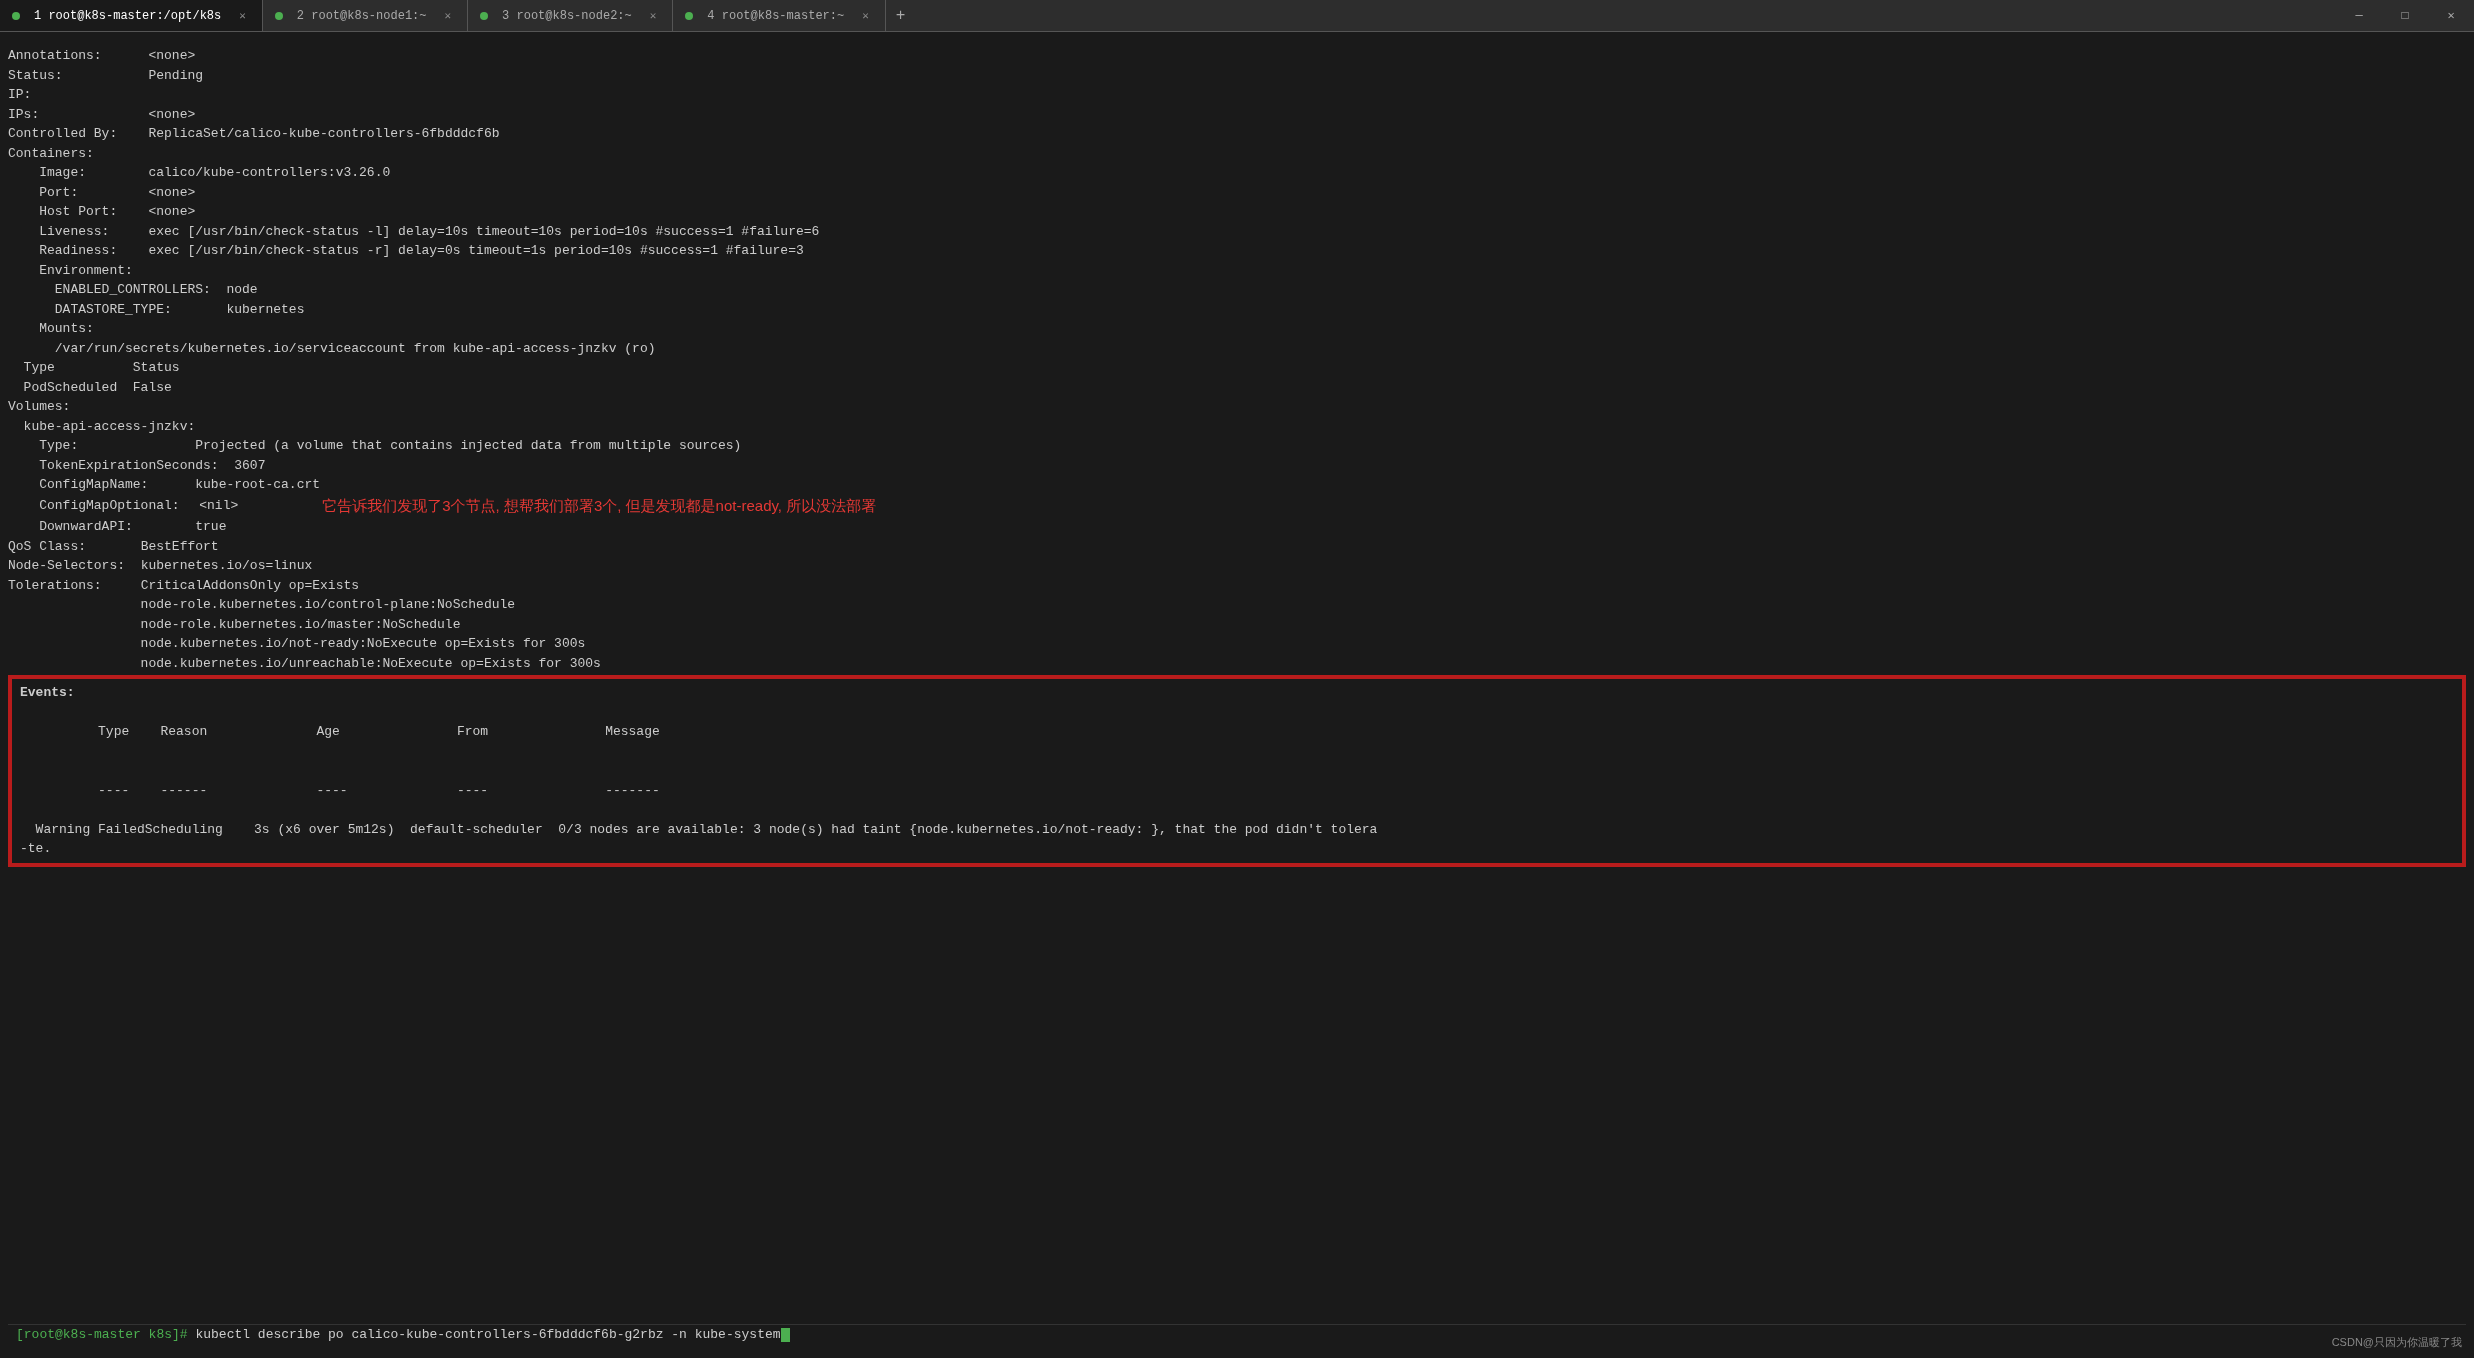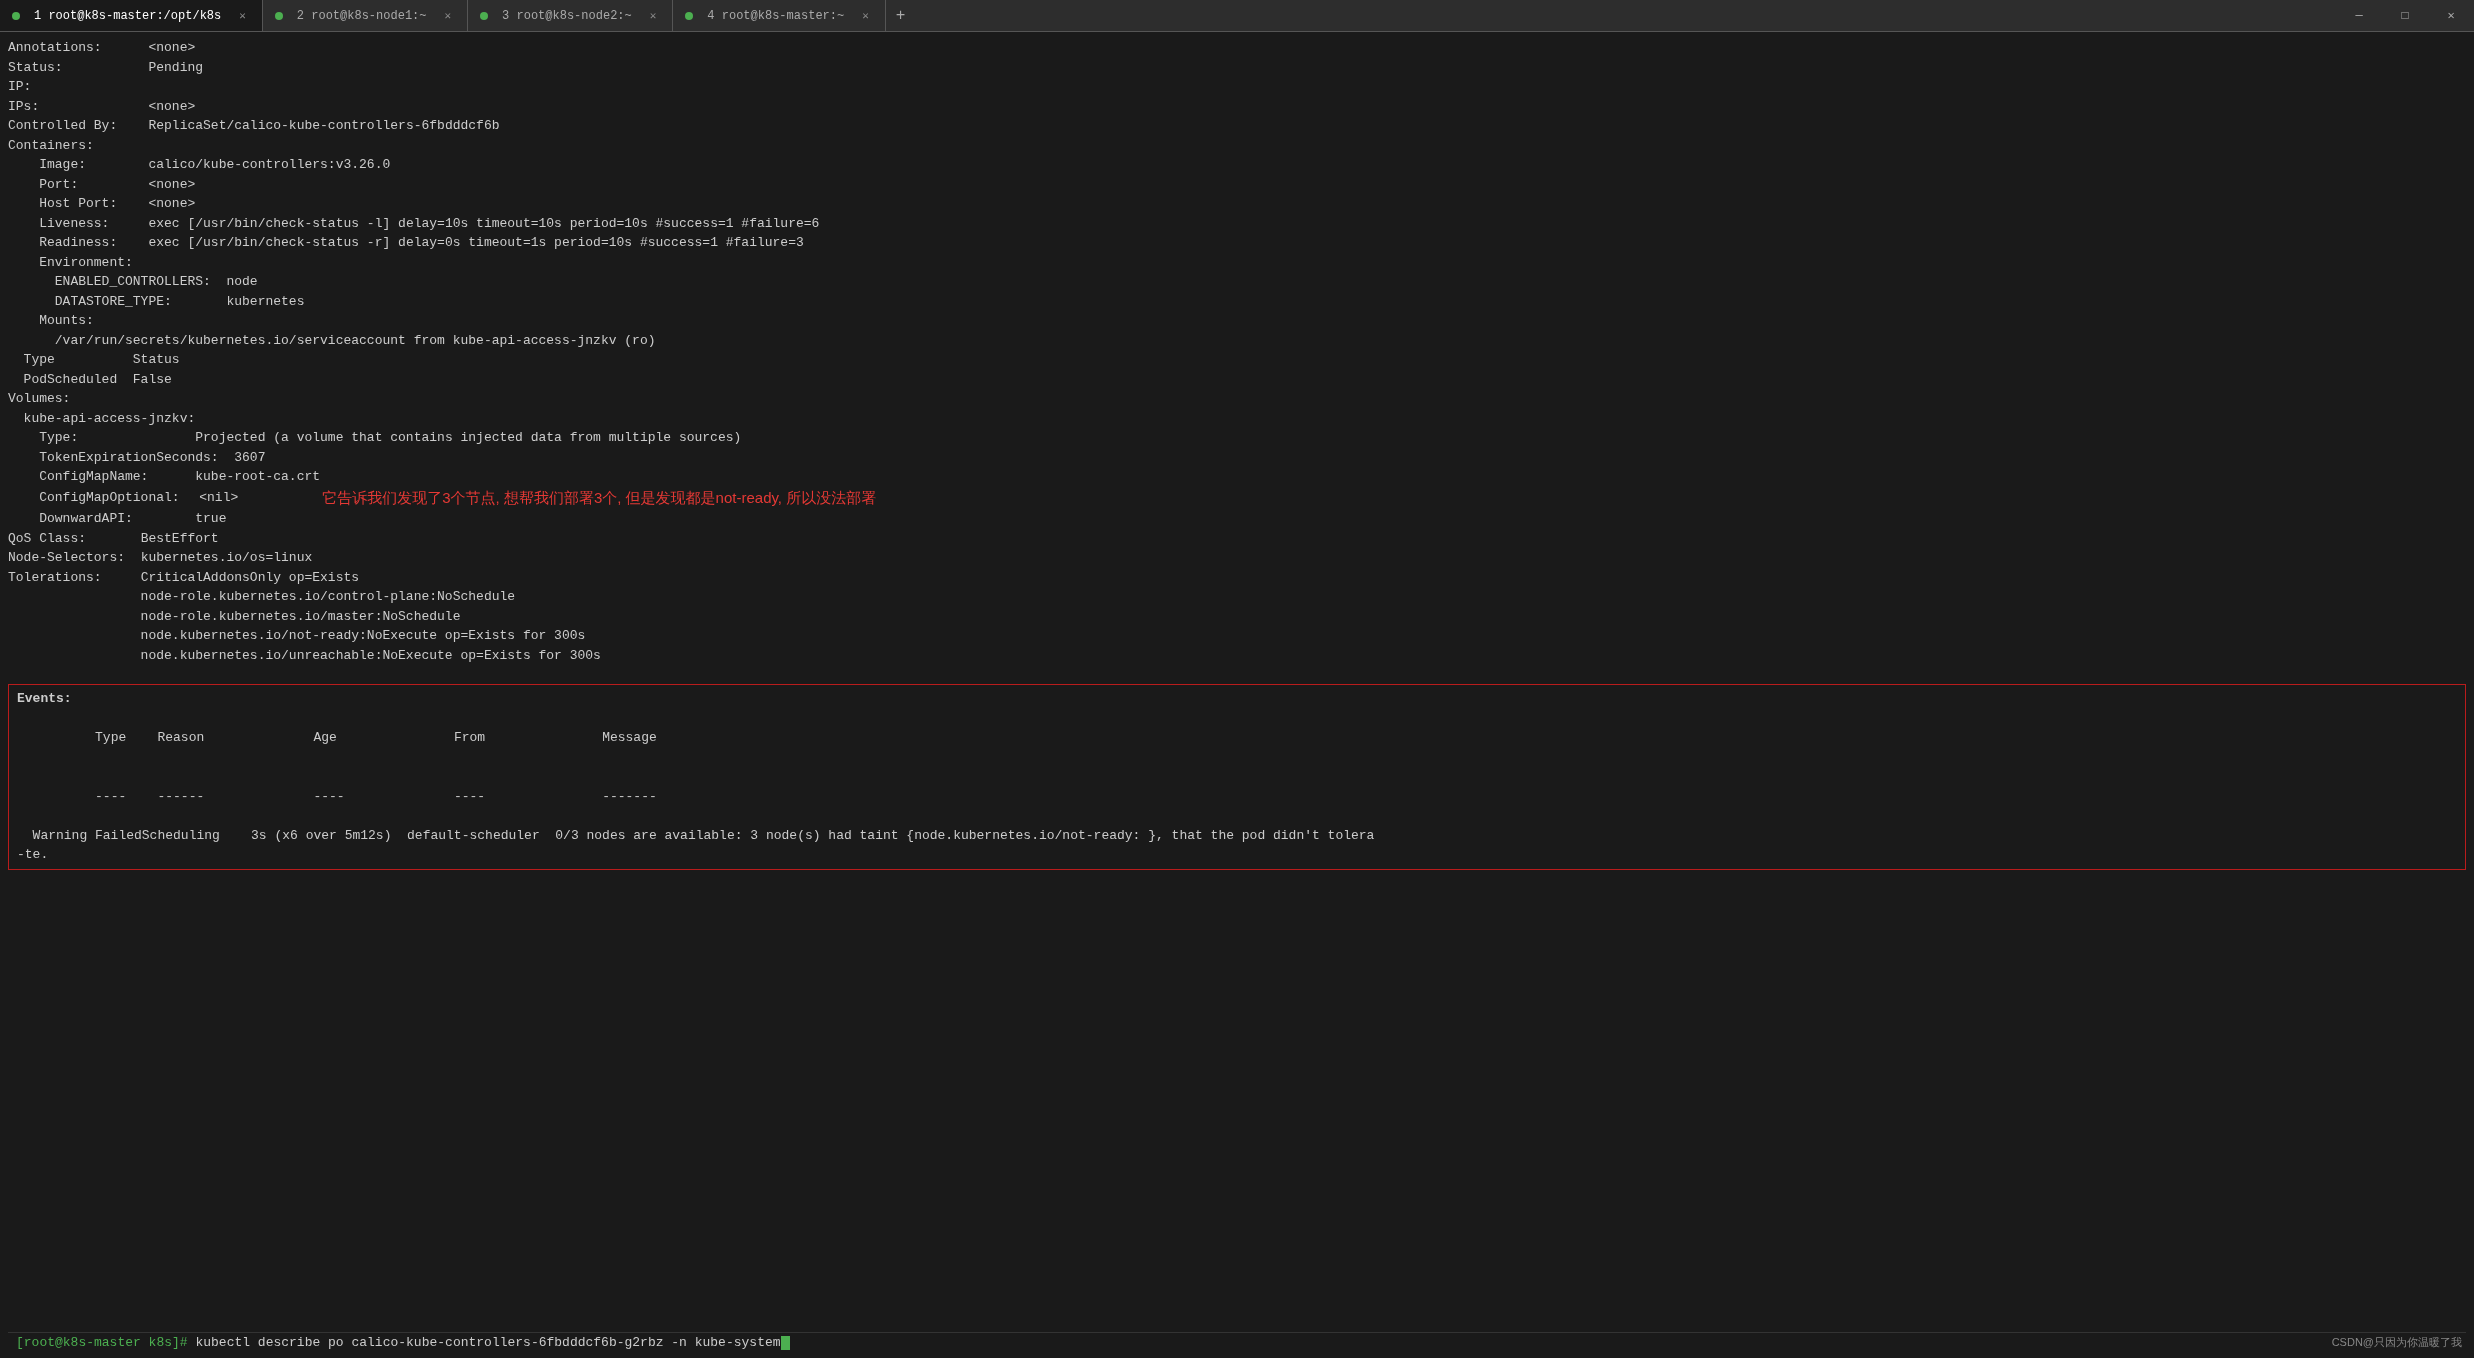--- a/index.html
+++ b/index.html
@@ -73,41 +73,41 @@
       align-items: center;
       justify-content: center;
       color: #aaa;
       font-size: 12px;
       cursor: pointer;
     }
 
     
     .terminal {
       background: #1a1a1a;
-      padding: 6px 8px;
+      padding: 14px 8px;
       width: 100%;
       height: calc(1358px - 32px);
       overflow: hidden;
       display: flex;
       flex-direction: column;
     }
 
     .term-line {
       line-height: 1.5;
       white-space: pre;
       font-size: 13px;
     }
 
     .key { color: #cccccc; }
     .val { color: #cccccc; }
 
     
     .events-section {
-      border: 1px solid #b91c1c;
-      margin-top: 19px;
+      border: 4px solid #b91c1c;
+      margin-top: 2px;
       padding: 4px 8px;
       flex-shrink: 0;
     }
     .events-header { color: #cccccc; font-weight: bold; }
     .events-table-header { color: #cccccc; }
     .events-separator { color: #cccccc; }
     .events-row { color: #cccccc; white-space: pre; line-height: 1.5; }
 
     
     .cmd-line {

